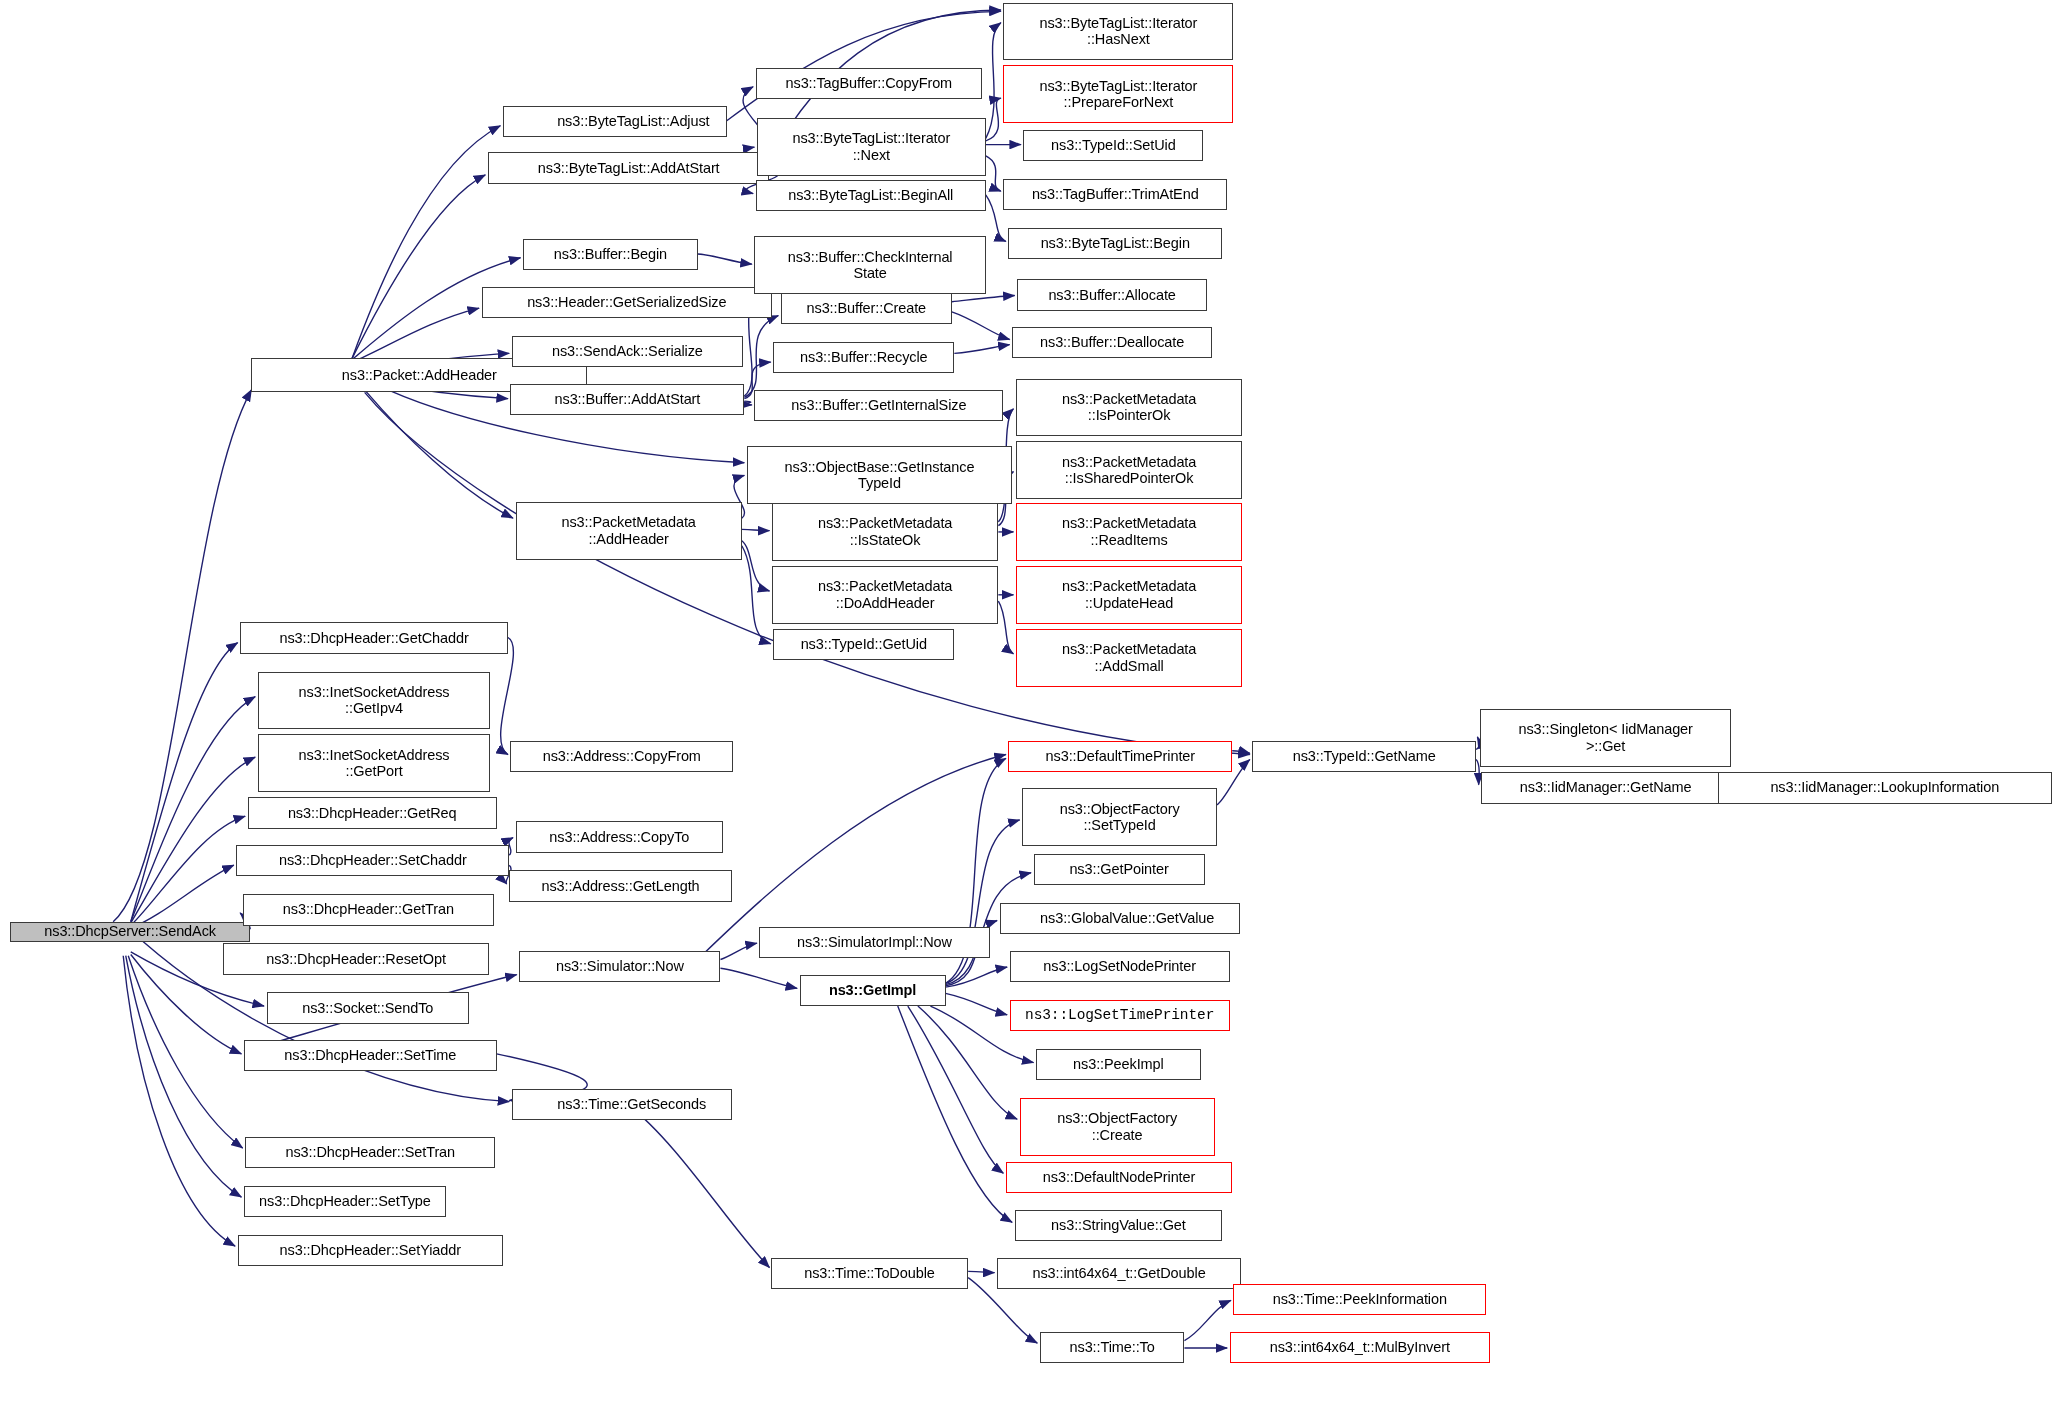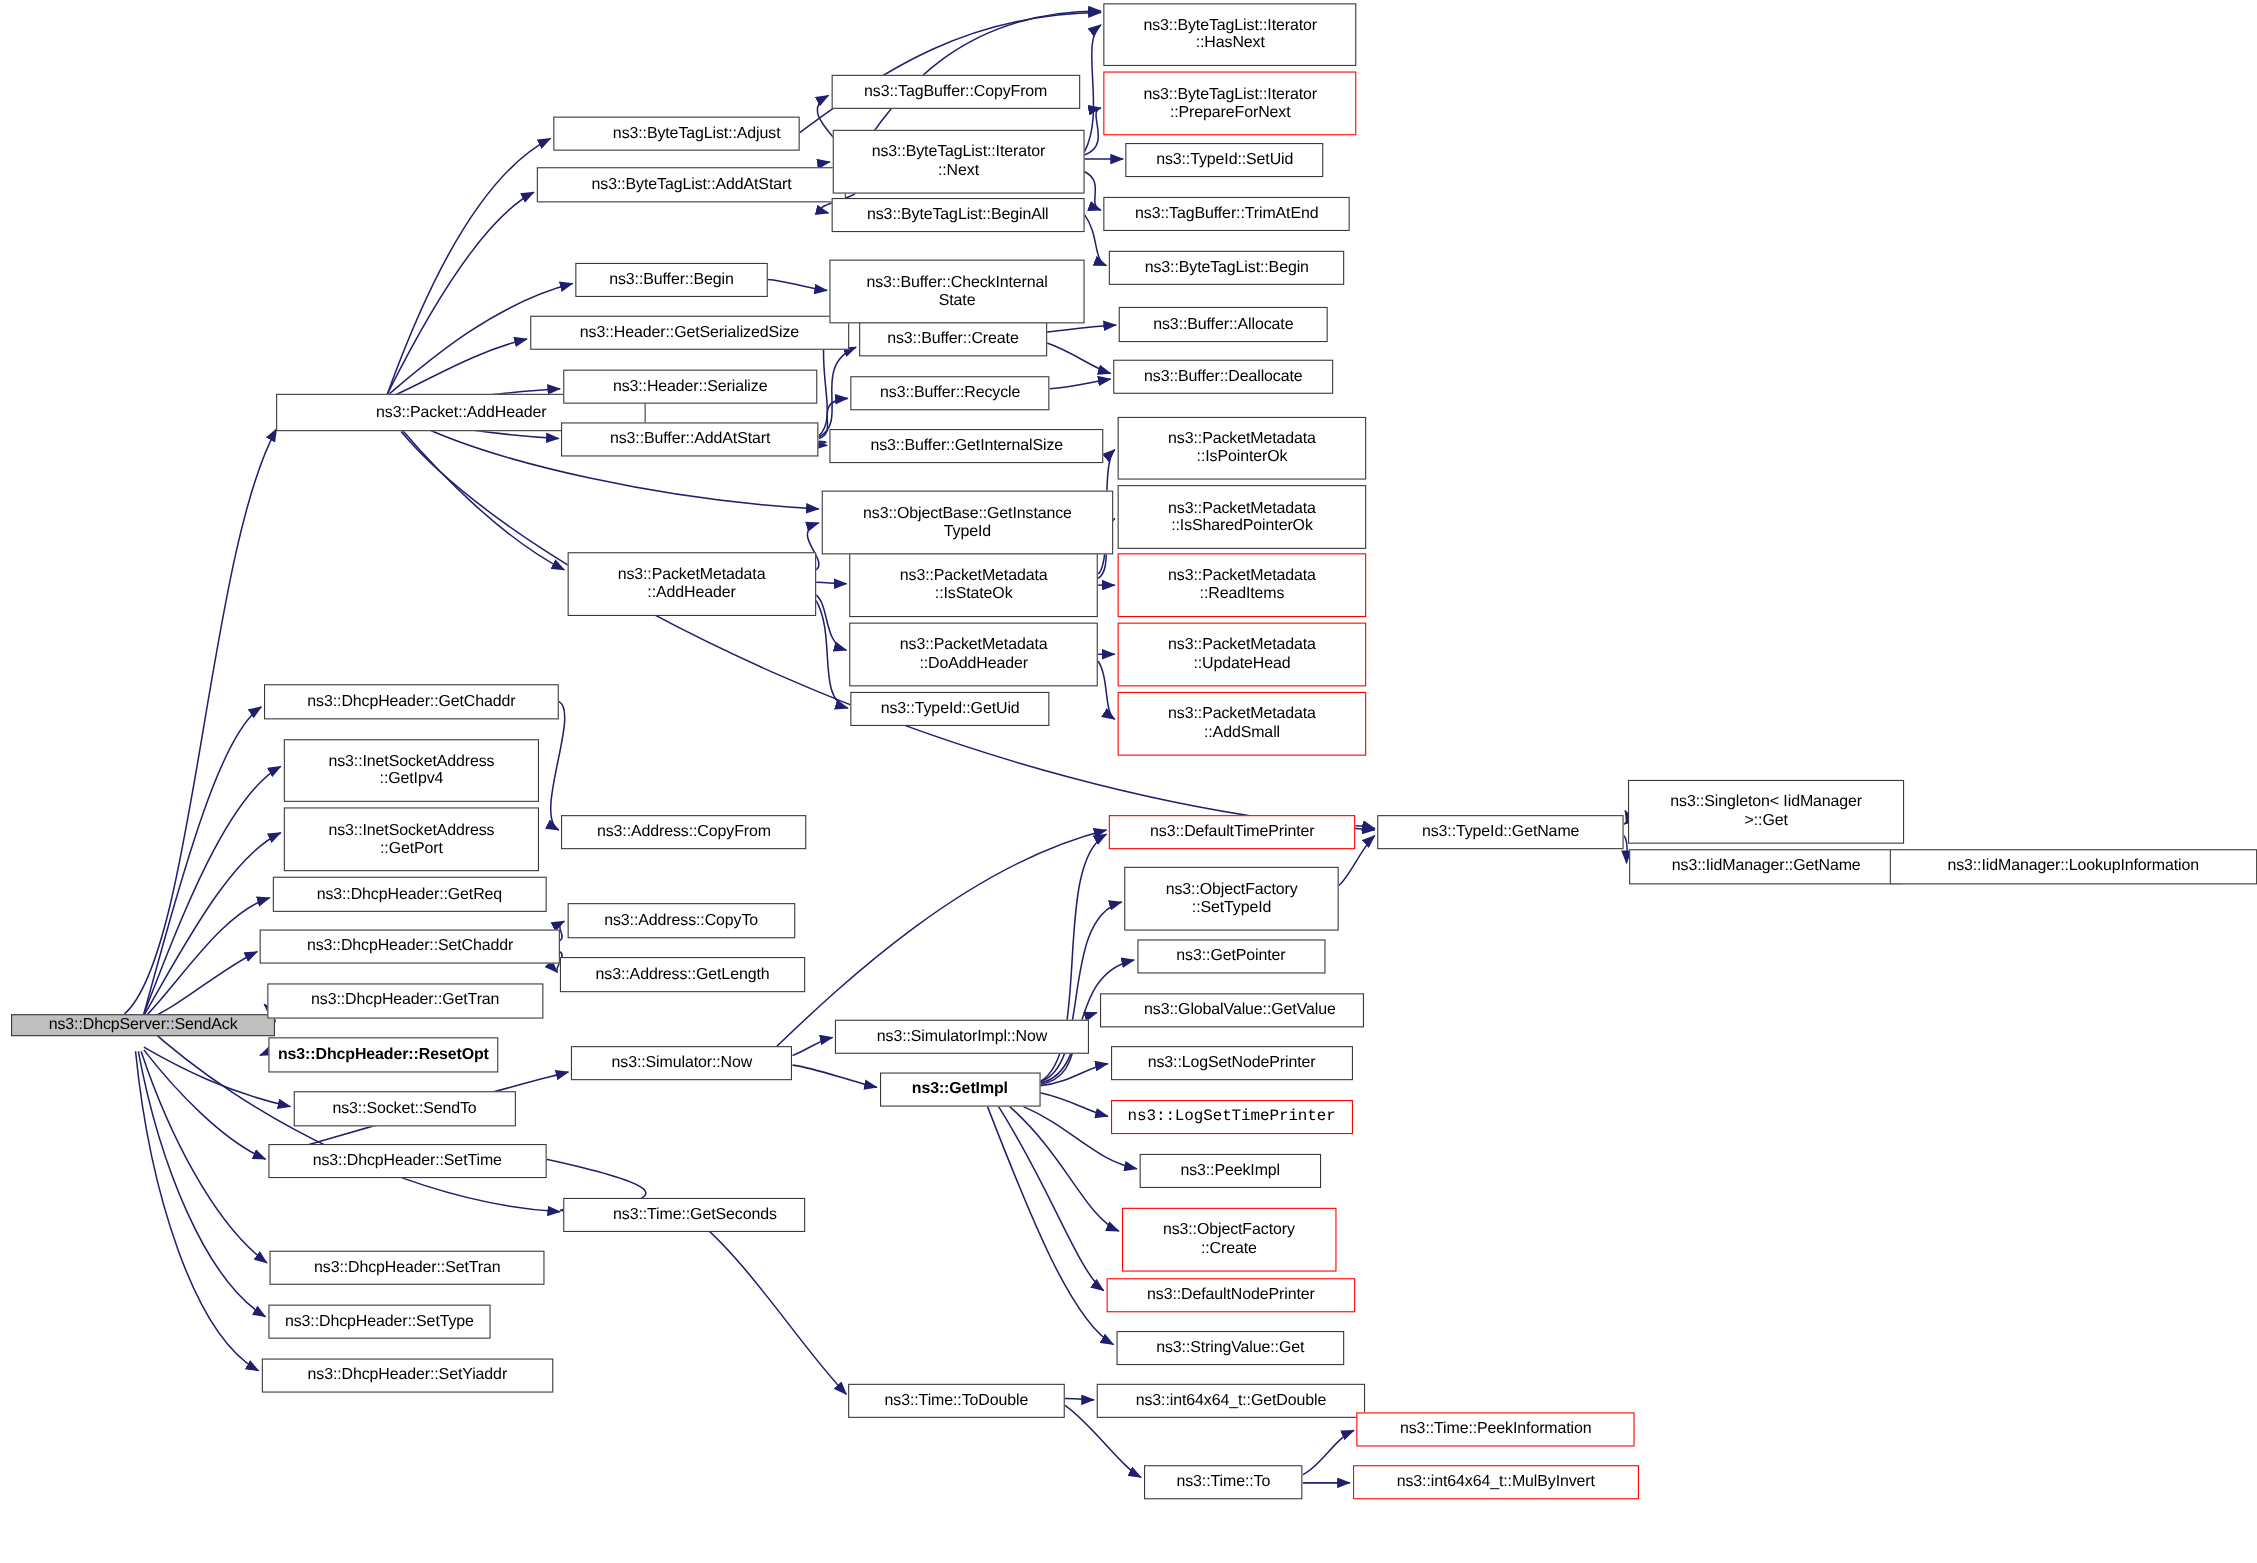--- a/index.html
+++ b/index.html
@@ -138,21 +138,21 @@
         <path d="M 942 1072 C 955 1072 965 1072 976 1072" marker-end="url(#arrow)"></path>
       </g>
   </svg>
   <div id="node-layer">
       <div class="node root" style="left: 10.0588px; top: 921.764px; width: 240.154px; height: 20px; text-align: center;">ns3::DhcpServer::SendAck</div>
       <div class="node" style="left: 251.471px; top: 358.394px; width: 335.713px; height: 33.9531px;">ns3::Packet::AddHeader</div>
       <div class="node" style="left: 502.941px; top: 105.632px; width: 223.809px; height: 31.4381px; padding-left: 42px;">ns3::ByteTagList::Adjust</div>
       <div class="node" style="left: 487.853px; top: 152.16px; width: 281.647px; height: 31.4381px;">ns3::ByteTagList::AddAtStart</div>
       <div class="node" style="left: 523.059px; top: 238.929px; width: 174.772px; height: 31.4381px;">ns3::Buffer::Begin</div>
       <div class="node" style="left: 481.566px; top: 286.715px; width: 290.449px; height: 31.4381px;">ns3::Header::GetSerializedSize</div>
-      <div class="node" style="left: 511.743px; top: 335.758px; width: 231.353px; height: 31.4381px;">ns3::Header::Serialize</div>
+      <div class="node" style="left: 511.743px; top: 335.758px; width: 231.353px; height: 31.4381px;">ns3::SendAck::Serialize</div>
       <div class="node" style="left: 510.485px; top: 383.544px; width: 233.868px; height: 31.4381px;">ns3::Buffer::AddAtStart</div>
       <div class="node" style="left: 515.515px; top: 501.751px; width: 226.324px; height: 57.846px;">ns3::PacketMetadata
 ::AddHeader</div>
       <div class="node" style="left: 755.669px; top: 67.9062px; width: 226.324px; height: 31.4381px;">ns3::TagBuffer::CopyFrom</div>
       <div class="node" style="left: 756.926px; top: 118.207px; width: 228.838px; height: 57.846px;">ns3::ByteTagList::Iterator
 ::Next</div>
       <div class="node" style="left: 755.669px; top: 179.826px; width: 230.096px; height: 31.4381px;">ns3::ByteTagList::BeginAll</div>
       <div class="node" style="left: 754.412px; top: 236.414px; width: 231.353px; height: 57.846px;">ns3::Buffer::CheckInternal
 State</div>
       <div class="node" style="left: 780.816px; top: 293.003px; width: 171px; height: 31.4381px;">ns3::Buffer::Create</div>
@@ -185,21 +185,21 @@
       <div class="node red" style="left: 1015.94px; top: 628.761px; width: 226.324px; height: 57.846px;">ns3::PacketMetadata
 ::AddSmall</div>
       <div class="node" style="left: 240.154px; top: 622.473px; width: 267.816px; height: 31.4381px;">ns3::DhcpHeader::GetChaddr</div>
       <div class="node" style="left: 257.757px; top: 671.517px; width: 232.61px; height: 57.846px;">ns3::InetSocketAddress
 ::GetIpv4</div>
       <div class="node" style="left: 257.757px; top: 734.393px; width: 232.61px; height: 57.846px;">ns3::InetSocketAddress
 ::GetPort</div>
       <div class="node" style="left: 247.699px; top: 797.269px; width: 248.956px; height: 31.4381px;">ns3::DhcpHeader::GetReq</div>
       <div class="node" style="left: 236.382px; top: 845.055px; width: 272.846px; height: 31.4381px;">ns3::DhcpHeader::SetChaddr</div>
       <div class="node" style="left: 242.669px; top: 894.098px; width: 251.471px; height: 31.4381px;">ns3::DhcpHeader::GetTran</div>
-      <div class="node" style="left: 244px; top: 943.142px; width: 209px; height: 31.4381px; font-weight: bold;">ns3::DhcpHeader::ResetOpt</div>
+      <div class="node" style="left: 223px; top: 943.142px; width: 266px; height: 31.4381px;">ns3::DhcpHeader::ResetOpt</div>
       <div class="node" style="left: 266.559px; top: 992.185px; width: 202.434px; height: 31.4381px;">ns3::Socket::SendTo</div>
       <div class="node" style="left: 243.926px; top: 1039.97px; width: 252.728px; height: 31.4381px;">ns3::DhcpHeader::SetTime</div>
       <div class="node" style="left: 245.184px; top: 1136.8px; width: 250.213px; height: 31.4381px;">ns3::DhcpHeader::SetTran</div>
       <div class="node" style="left: 243.926px; top: 1185.84px; width: 202px; height: 31.4381px;">ns3::DhcpHeader::SetType</div>
       <div class="node" style="left: 237.64px; top: 1234.89px; width: 265.301px; height: 31.4381px;">ns3::DhcpHeader::SetYiaddr</div>
       <div class="node" style="left: 510.485px; top: 740.681px; width: 222.551px; height: 31.4381px;">ns3::Address::CopyFrom</div>
       <div class="node" style="left: 515.515px; top: 821.162px; width: 207.463px; height: 31.4381px;">ns3::Address::CopyTo</div>
       <div class="node" style="left: 509.228px; top: 870.205px; width: 222.551px; height: 31.4381px;">ns3::Address::GetLength</div>
       <div class="node" style="left: 519.287px; top: 950.687px; width: 201.176px; height: 31.4381px;">ns3::Simulator::Now</div>
       <div class="node" style="left: 511.743px; top: 1089.01px; width: 220.037px; height: 31.4381px; padding-left: 25px;">ns3::Time::GetSeconds</div>

